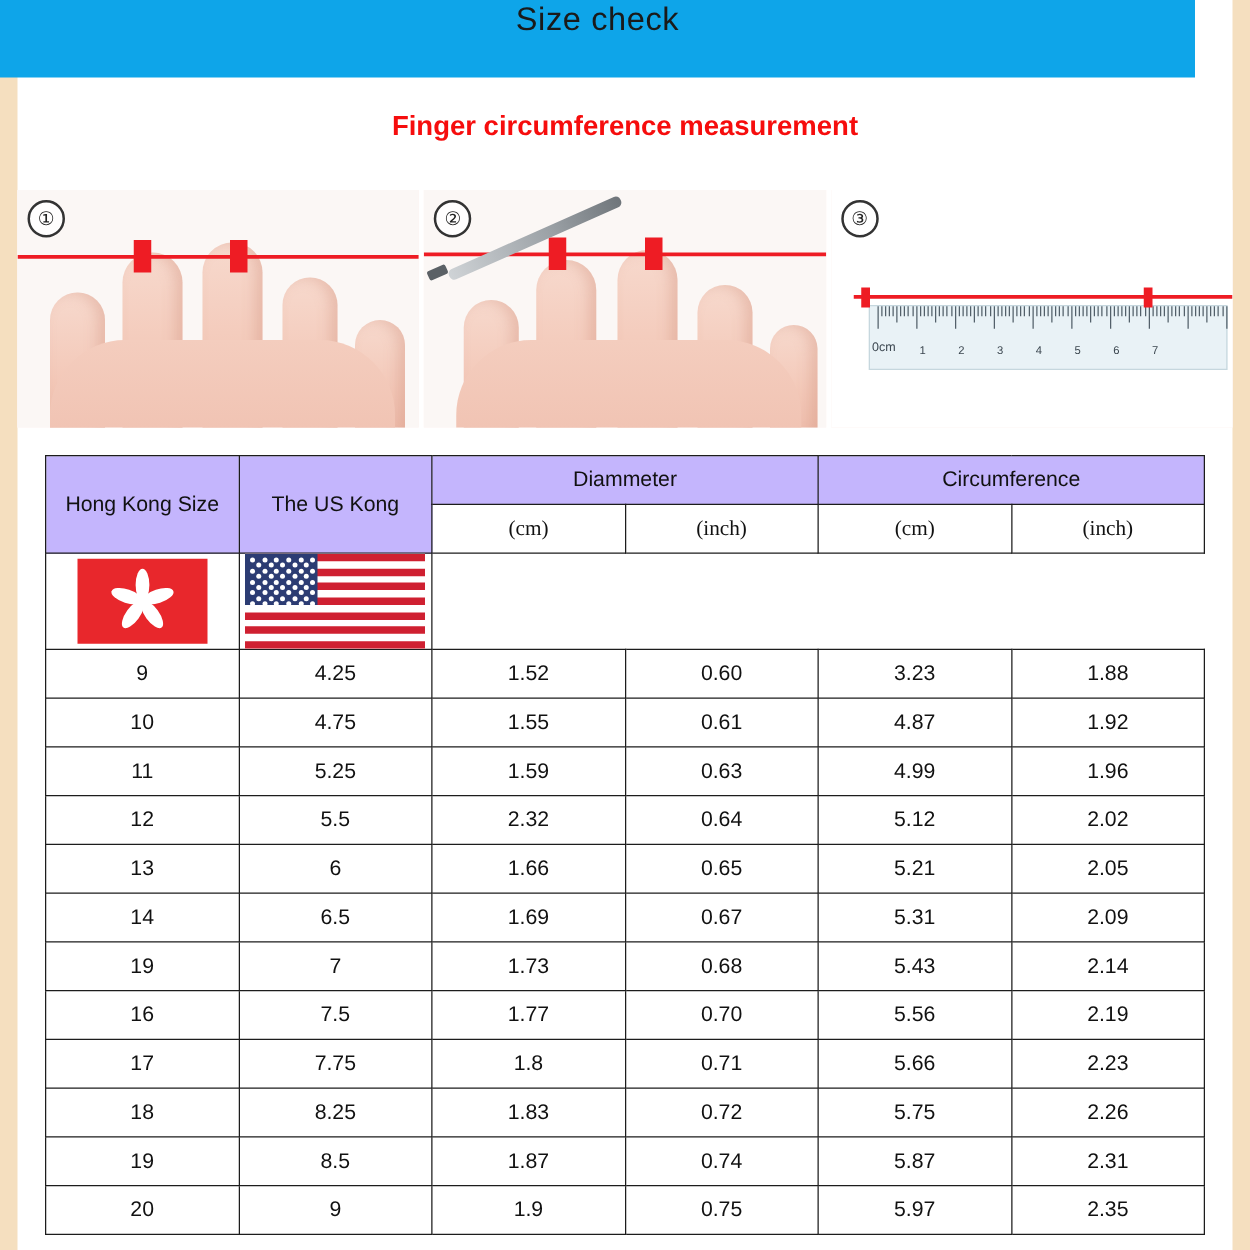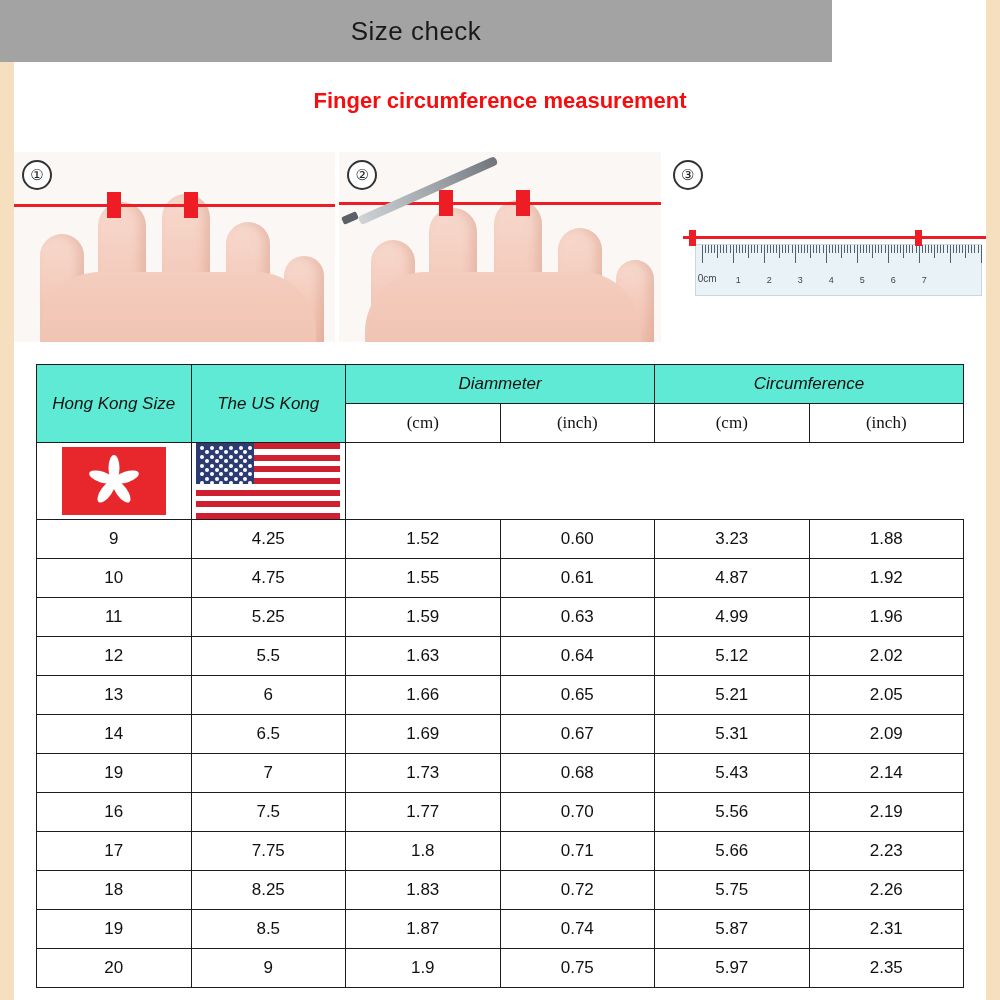--- a/index.html
+++ b/index.html
@@ -30,25 +30,24 @@
     height: 1000px;
     background: #f5dfbf;
   }
   .side-bar.left { left: 0; }
   .side-bar.right { right: 0; }
 
   
   .header {
     position: absolute;
     top: 0; left: 0;
-    width: 832px;
+    width: 956px;
     height: 62px;
-    background: #a3a3a3;
+    background: #0ea5e9;
     display: flex;
-    align-items: center;
     justify-content: center;
   }
   .header-title {
     font-size: 26px;
     color: #1a1a1a;
     letter-spacing: 0.5px;
   }
 
   
   .subtitle {
@@ -222,24 +221,23 @@
   table.size-table td, table.size-table th {
     border: 1px solid #1c1c1c;
     text-align: center;
     font-size: 17px;
     color: #111;
     font-weight: normal;
     padding: 0;
     height: 38px;
   }
   .head-row td {
-    background: #5eead4;
+    background: #c4b5fd;
     height: 76px;
     font-size: 19px;
-    font-style: italic;
   }
   .flag-row td {
     height: 76px;
     font-size: 17px;
     font-weight: bold;
     font-family: Liberation Serif, serif;
   }
 
   
   .hk-flag {
@@ -566,21 +564,21 @@
             <td>11</td>
             <td>5.25</td>
             <td>1.59</td>
             <td>0.63</td>
             <td>4.99</td>
             <td>1.96</td>
           </tr>
           <tr>
             <td>12</td>
             <td>5.5</td>
-            <td>1.63</td>
+            <td>2.32</td>
             <td>0.64</td>
             <td>5.12</td>
             <td>2.02</td>
           </tr>
           <tr>
             <td>13</td>
             <td>6</td>
             <td>1.66</td>
             <td>0.65</td>
             <td>5.21</td>

